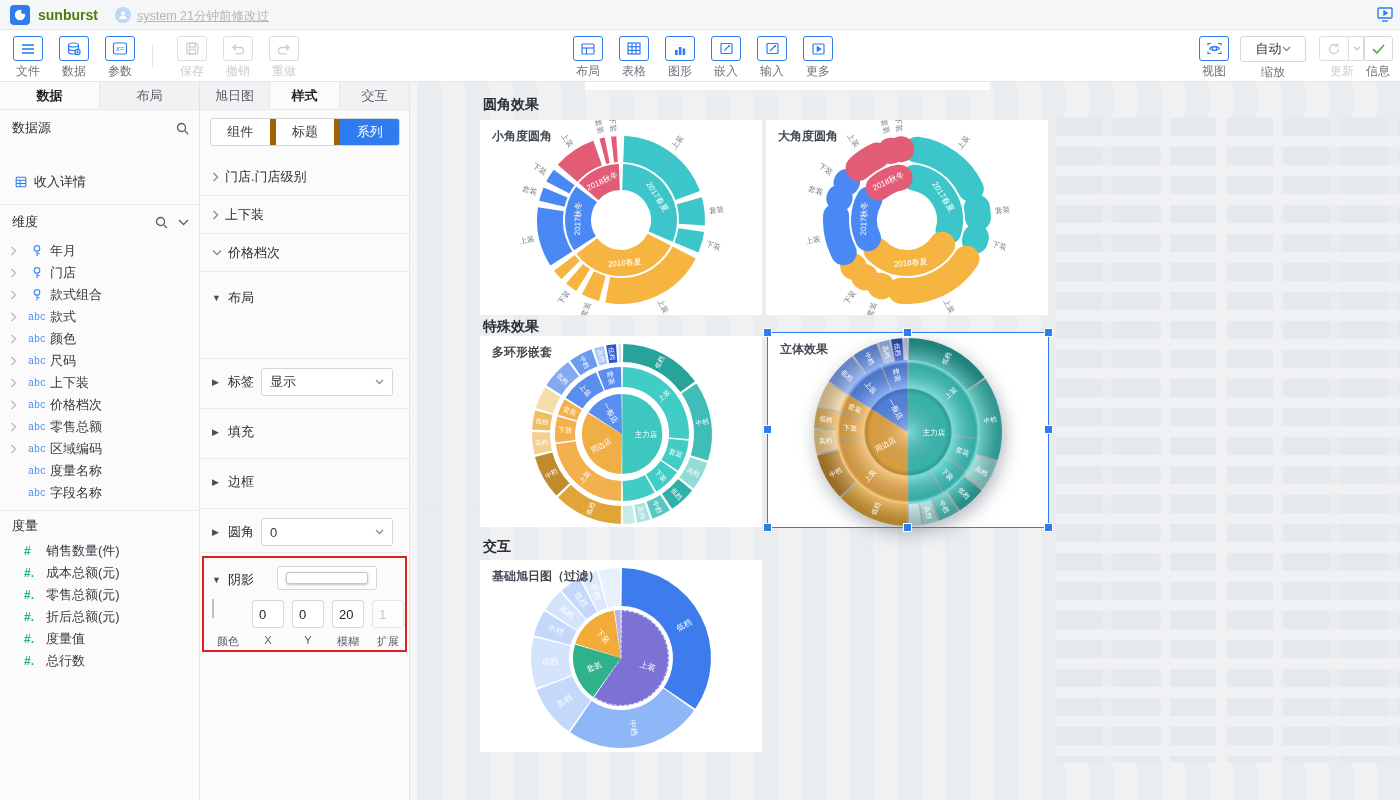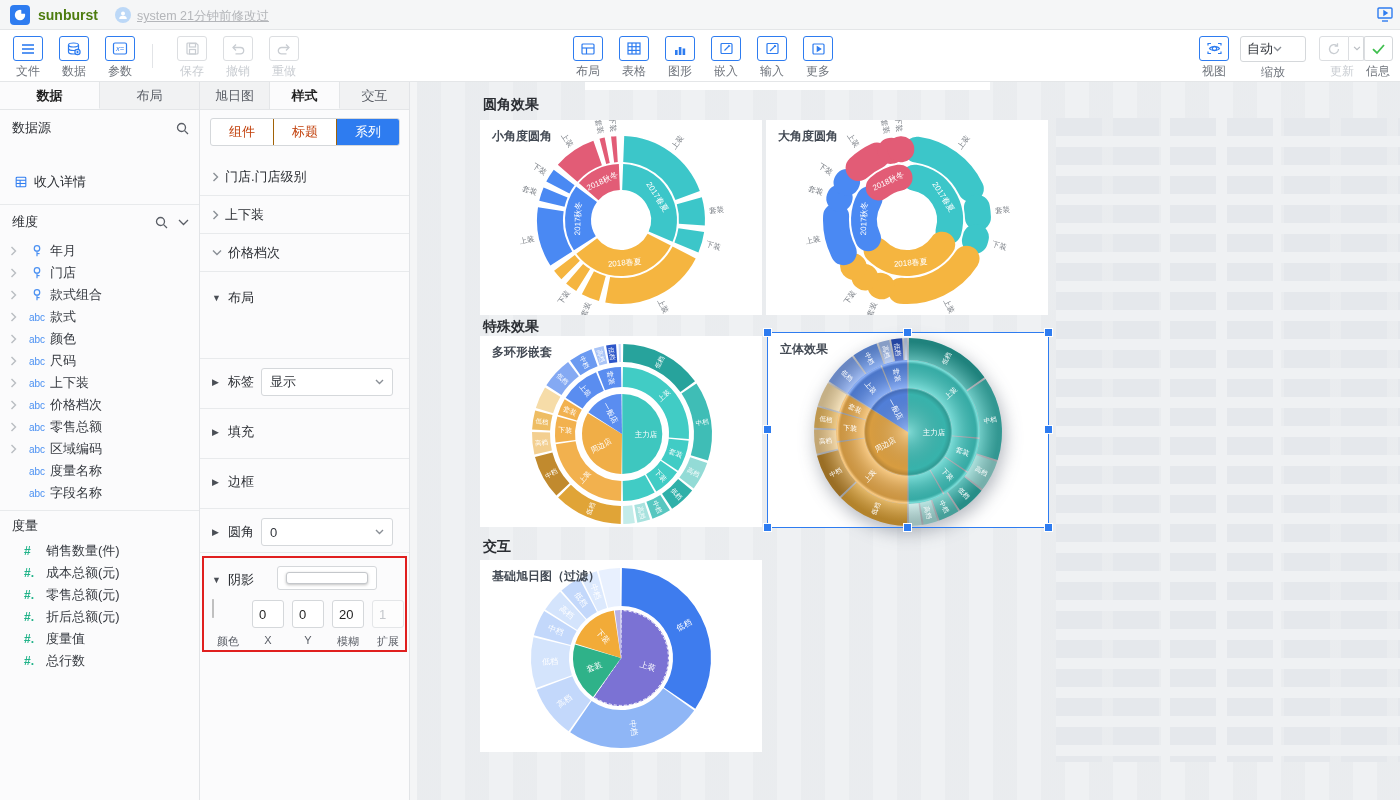--- a/index.html
+++ b/index.html
@@ -23,21 +23,21 @@
   .toolbar { position:absolute; left:0; top:30px; width:1400px; height:52px; background:#fff;
     border-bottom:1px solid #e4e6e8; }
   .tbtn { position:absolute; top:6px; width:44px; text-align:center; cursor:pointer; }
   .tico { display:inline-flex; width:30px; height:25px; border:1px solid #2e7cf0; border-radius:3px;
     color:#2e7cf0; align-items:center; justify-content:center; }
   .tlabel { display:block; font-size:12px; color:#6f747c; margin-top:2px; }
   .tbtn.disabled .tico { border-color:#dcdee1; color:#c9cdd2; }
   .tbtn.disabled .tlabel { color:#c9cdd2; }
   .tsep { position:absolute; top:14px; width:1px; height:24px; background:#e2e4e7; }
   .zoom-select { display:inline-flex; width:66px; height:26px; border:1px solid #d5d8db;
-    border-radius:3px; background:#fff; align-items:center; justify-content:flex-start;
+    border-radius:3px; background:#fff; align-items:center; justify-content:center;
     padding:0 6px; font-size:13px; color:#33373d; }
   .upd-chev { display:inline-flex; width:16px; height:25px; border:1px solid #dcdee1; border-left:none;
     border-radius:0 3px 3px 0; color:#b9bdc2; align-items:center; justify-content:center; }
   .tico.half { border-radius:3px 0 0 3px; }
   .tico.green { color:#3fbf4e; border-color:#d5d8db; }
 
   
   .left-panel { position:absolute; left:0; top:82px; width:200px; bottom:0; background:#fbfbfc;
     border-right:1px solid #e2e4e7; }
   .ptabs { position:absolute; left:0; top:0; width:100%; height:28px; display:flex;
@@ -51,33 +51,33 @@
   .sec-head .spacer { flex:1; }
   .icon-btn { color:#5a5e66; display:inline-flex; margin-left:10px; cursor:pointer; }
   .ds-item { position:absolute; left:0; width:100%; height:24px; display:flex; align-items:center;
     padding-left:14px; font-size:13px; color:#2b2e33; cursor:pointer; }
   .ds-item.selected { background:#d8e9fb; }
   .ds-item .i { margin-right:6px; color:#2e7cf0; display:inline-flex; }
   .divider { position:absolute; left:0; width:100%; height:1px; background:#e8eaec; }
   .dim-row { position:absolute; left:0; width:100%; height:22px; display:flex; align-items:center;
     font-size:13px; color:#35393f; cursor:pointer; }
   .dim-row .chev { width:14px; margin-left:10px; color:#b9bdc2; display:inline-flex; }
-  .dim-row .dicon { width:26px; display:inline-flex; justify-content:center; color:#4a90f2; }
+  .dim-row .dicon { width:26px; display:inline-flex; justify-content:center; color:#4a90f2;font-family:Liberation Mono, monospace; }
   .abc-t { font-size:10px; color:#4a90f2; font-style:normal; letter-spacing:0; }
   .meas-row { position:absolute; left:0; width:100%; height:22px; display:flex; align-items:center;
     font-size:13px; color:#35393f; cursor:pointer; }
   .meas-row .micon { width:22px; margin-left:24px; color:#21b389; font-size:12px; font-weight:bold; }
 
   
   .style-panel { position:absolute; left:200px; top:82px; width:210px; bottom:0; background:#fbfbfc;
     border-right:1px solid #e2e4e7; }
   .sp-seg { position:absolute; left:10px; top:36px; width:190px; height:28px; display:flex;
     border:1px solid #d5d8db; border-radius:3px; overflow:hidden; background:#fff; }
-  .sp-seg .seg { flex:1; text-align:center; line-height:26px; font-size:13px; color:#c2410c;
-    border-right:1px solid #a16207; cursor:pointer; }
+  .sp-seg .seg { flex:1; text-align:center; line-height:26px; font-size:13px; color:#404040;
+    border-right:6px solid #a16207; cursor:pointer; }
   .sp-seg .seg:last-child { border-right:none; }
   .sp-seg .seg.active { background:#2e7cf0; color:#fff; }
   .group-row { position:absolute; left:0; width:100%; height:38px; display:flex; align-items:center;
     font-size:13px; color:#2b2e33; border-bottom:1px solid #e8eaec; cursor:pointer; }
   .group-row .chev { margin:0 6px 0 12px; color:#8a8f96; display:inline-flex; }
   .prow { position:absolute; left:12px; right:16px; height:28px; display:flex; align-items:center;
     font-size:13px; color:#2b2e33; }
   .caret { font-size:9px; color:#4a4e55; margin-right:6px; width:10px; }
   .ctl { position:absolute; right:0; width:132px; height:28px; border:1px solid #d5d8db; border-radius:3px;
     background:#fff; display:flex; align-items:center; justify-content:space-between; padding:0 8px;

